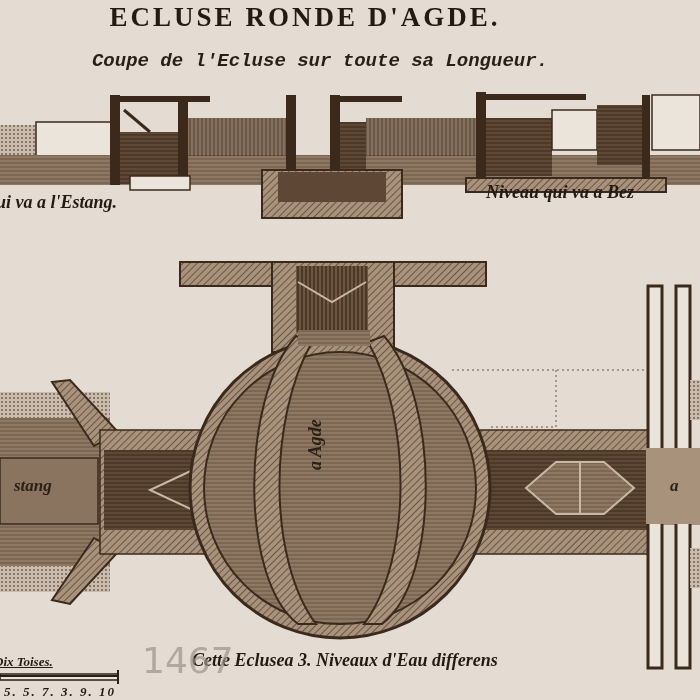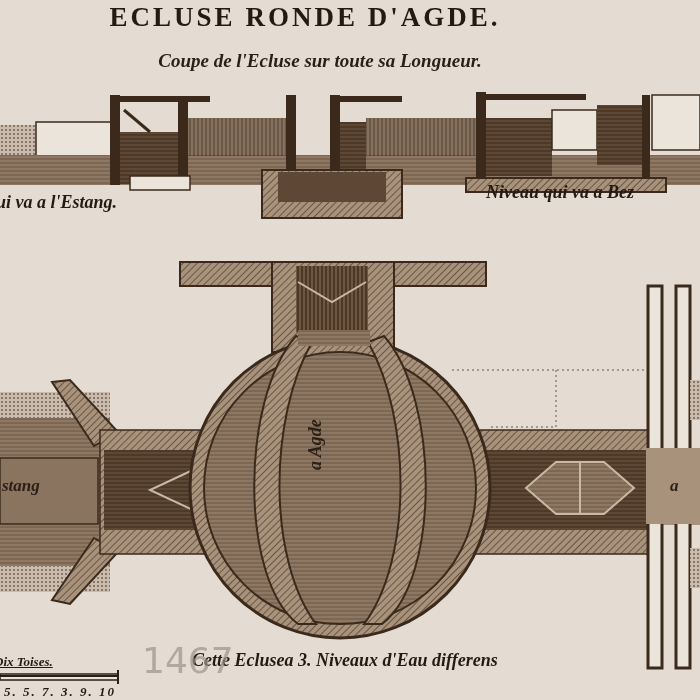--- a/index.html
+++ b/index.html
@@ -10,37 +10,37 @@
       position: relative;
     }
     .plate { position: absolute; left: 0; top: 0; width: 700px; height: 700px; }
     .title {
       position: absolute; left: 0; width: 610px; top: 2px; text-align: center;
       font-family: "Liberation Serif", serif; font-weight: bold;
       font-size: 27px; letter-spacing: 3px; color: #241a12;
     }
     .subtitle {
       position: absolute; left: 0; width: 640px; top: 50px; text-align: center;
-      font-family: Liberation Serif, serif; font-style: italic; font-weight: bold;
+      font-family: Liberation Mono, monospace; font-style: italic; font-weight: bold;
       font-size: 19px; color: #2a1f16;
     }
     .lbl {
       position: absolute; font-family: "Liberation Serif", serif; font-style: italic;
       font-weight: bold; color: #241a12; white-space: nowrap;
     }
     .lbl-estang { left: -4px; top: 192px; font-size: 18px; }
     .lbl-beziers { left: 486px; top: 182px; font-size: 18px; }
     .lbl-bottom { left: 192px; top: 650px; font-size: 18px; }
     .lbl-scale { left: -6px; top: 654px; font-size: 13px; text-decoration: underline; }
     .lbl-scale-nums { left: 4px; top: 684px; font-size: 13px; letter-spacing: 2px; }
     .lbl-pencil {
       left: 142px; top: 640px; font-size: 36px; color: #9c948a; font-weight: normal;
       font-family: "DejaVu Sans", sans-serif; font-style: normal; opacity: 0.7;
     }
-    .lbl-channel-left { left: 2px; top: 476px; font-size: 17px; color: #2b2016; }
+    .lbl-channel-left { left: 2px; top: 476px; font-size: 17px; color: #2b2016; padding-left: 12px; }
     .lbl-channel-right { left: 670px; top: 476px; font-size: 17px; color: #2b2016; }
     .lbl-agde {
       left: 305px; top: 470px; font-size: 18px; color: #2b2016;
       transform: rotate(-90deg); transform-origin: left top;
     }
   </style>
 </head>
 <body>
 
 <div class="plate">

